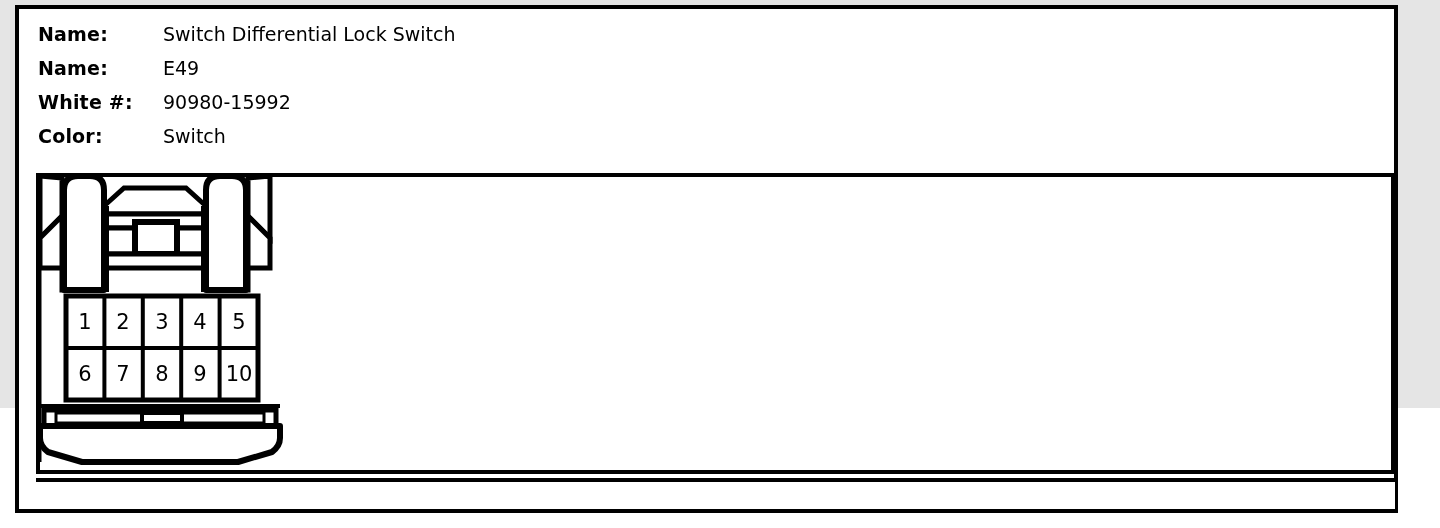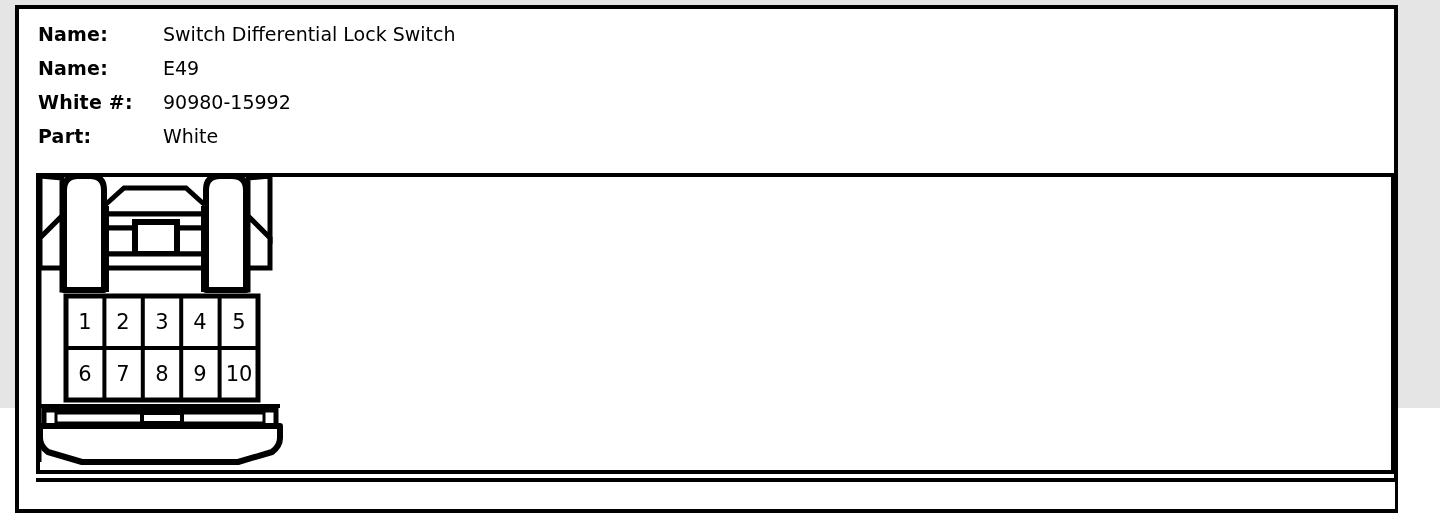--- a/index.html
+++ b/index.html
@@ -126,22 +126,22 @@
       <span class="info-label">Name:</span>
       <span class="info-value">E49</span>
     </div>
 
     <div class="info-row">
       <span class="info-label">White #:</span>
       <span class="info-value">90980-15992</span>
     </div>
 
     <div class="info-row">
-      <span class="info-label">Part:</span>
-      <span class="info-value">White</span>
+      <span class="info-label">Color:</span>
+      <span class="info-value">Switch</span>
     </div>
 
   </div>
 
   <div id="diagram-box"></div>
 
   <div id="bottom-strip"></div>
 
   <div id="connector-drawing">
     <svg width="260" height="300" viewBox="0 0 260 300" xmlns="http://www.w3.org/2000/svg">

